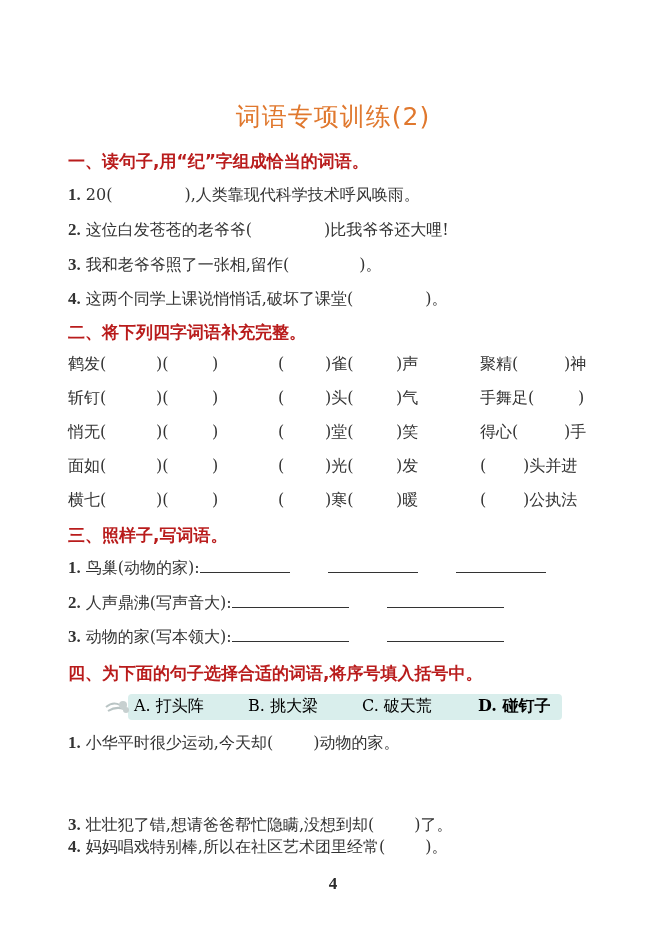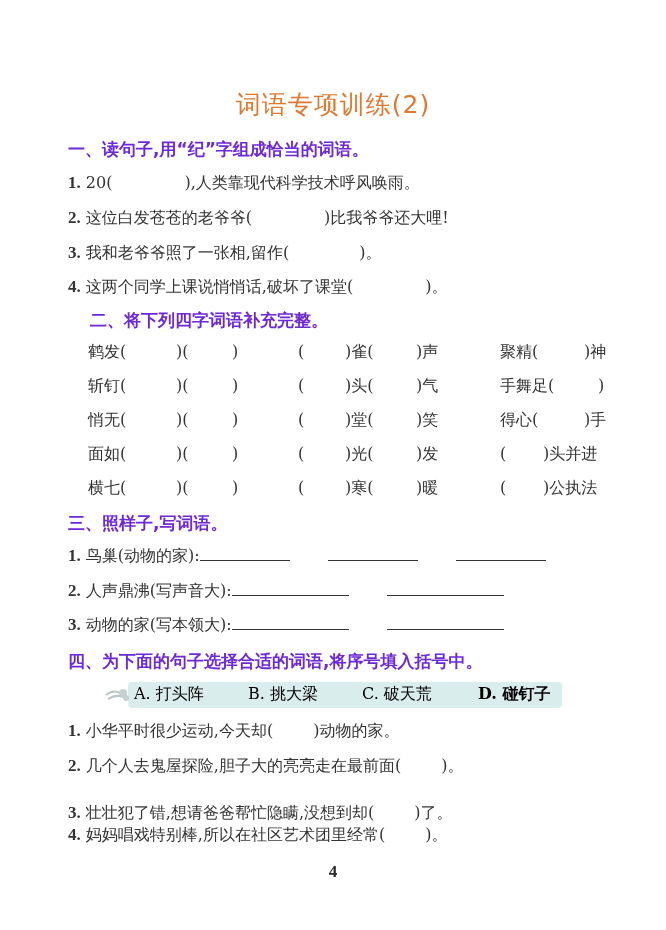--- a/index.html
+++ b/index.html
@@ -1,28 +1,28 @@
 <!DOCTYPE html>
 <html><head>
 <meta charset="utf-8">
 <style>
   html, body { margin: 0; padding: 0; background: #ffffff; }
   body { width: 666px; height: 930px; position: relative; overflow: hidden;
          font-family: "DejaVu Serif", "Liberation Serif", serif; color: #2b2b2b; }
-  .page { position: absolute; left: 0; top: 4px; width: 666px; height: 790px; }
+  .page { position: absolute; left: 0; top: 16px; width: 666px; height: 790px; }
   .title { position: absolute; left: 0; width: 666px; top: 84px; text-align: center;
            font-family: "DejaVu Sans", "Liberation Sans", sans-serif; font-size: 25px;
            color: #e0782e; letter-spacing: 1px; }
   .sec-head { position: absolute; left: 68px; font-family: "DejaVu Sans", "Liberation Sans", sans-serif;
-              font-weight: bold; font-size: 17px; color: #6d28d9; white-space: nowrap; }
+              font-weight: bold; font-size: 17px; color: #b91c1c; white-space: nowrap; }
   .line { position: absolute; left: 68px; font-size: 16px; white-space: nowrap; color: #333; }
   .num { font-weight: bold; font-family: "Liberation Serif", serif; font-size: 17px; }
   .blank { display: inline-block; }
   .grid-row { position: absolute; left: 68px; width: 530px; height: 24px; font-size: 16px; color: #333; }
-  .cell { position: absolute; top: 0; white-space: nowrap; margin-left: 20px; }
+  .cell { position: absolute; top: 0; white-space: nowrap; }
   .uline { display: inline-block; border-bottom: 1px solid #333; height: 14px; vertical-align: baseline; }
   .choice-box { position: absolute; left: 128px; top: 678px; width: 434px; height: 26px;
                 background: #d9eeec; border-radius: 4px; }
   .choice-icon { position: absolute; left: 104px; top: 682px; width: 26px; height: 18px; }
   .choice { position: absolute; top: 680px; font-size: 16px; color: #000000; white-space: nowrap; }
   .page-num { position: absolute; left: 0; width: 666px; top: 858px; text-align: center;
               font-weight: bold; font-size: 17px; font-family: "Liberation Serif", serif; }
 </style>
 </head>
 <body>
@@ -43,21 +43,21 @@
   </div>
   <div class="line" style="top:239px;">
     <span class="num">3.</span>
     <span>我和老爷爷照了一张相,留作(</span><span class="blank" style="width:70px;"></span><span>)。</span>
   </div>
   <div class="line" style="top:273px;">
     <span class="num">4.</span>
     <span>这两个同学上课说悄悄话,破坏了课堂(</span><span class="blank" style="width:72px;"></span><span>)。</span>
   </div>
 
-  <div class="sec-head" style="top:305px;margin-left:22px;">二、将下列四字词语补充完整。</div>
+  <div class="sec-head" style="top:305px;">二、将下列四字词语补充完整。</div>
 
   <div class="grid-row" style="top:338px;">
     <span class="cell" style="left:0;">鹤发(</span>
     <span class="cell" style="left:88px;">)(</span>
     <span class="cell" style="left:144px;">)</span>
     <span class="cell" style="left:210px;">(</span>
     <span class="cell" style="left:257px;">)雀(</span>
     <span class="cell" style="left:328px;">)声</span>
     <span class="cell" style="left:412px;">聚精(</span>
     <span class="cell" style="left:496px;">)神</span>
@@ -129,24 +129,20 @@
   </svg>
   <span class="choice" style="left:134px;">A. 打头阵</span>
   <span class="choice" style="left:248px;">B. 挑大梁</span>
   <span class="choice" style="left:362px;">C. 破天荒</span>
   <span class="choice" style="left:478px;font-weight:bold;">D. 碰钉子</span>
 
   <div class="line" style="top:717px;">
     <span class="num">1.</span>
     <span>小华平时很少运动,今天却(</span><span class="blank" style="width:40px;"></span><span>)动物的家。</span>
   </div>
-  <div class="line" style="top:752px;">
-    <span class="num">2.</span>
-    <span>几个人去鬼屋探险,胆子大的亮亮走在最前面(</span><span class="blank" style="width:40px;"></span><span>)。</span>
-  </div>
   <div class="line" style="top:787px;margin-top:12px;">
     <span class="num">3.</span>
     <span>壮壮犯了错,想请爸爸帮忙隐瞒,没想到却(</span><span class="blank" style="width:40px;"></span><span>)了。</span>
   </div>
   <div class="line" style="top:821px;">
     <span class="num">4.</span>
     <span>妈妈唱戏特别棒,所以在社区艺术团里经常(</span><span class="blank" style="width:40px;"></span><span>)。</span>
   </div>
 
   <div class="page-num">4</div>

